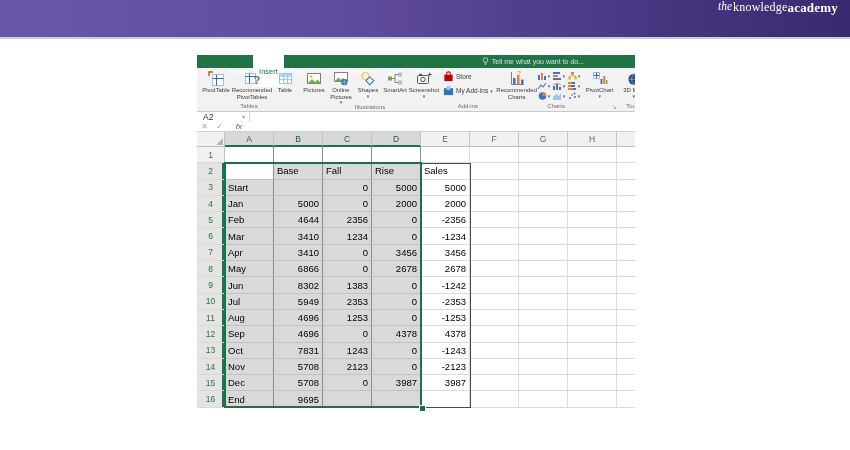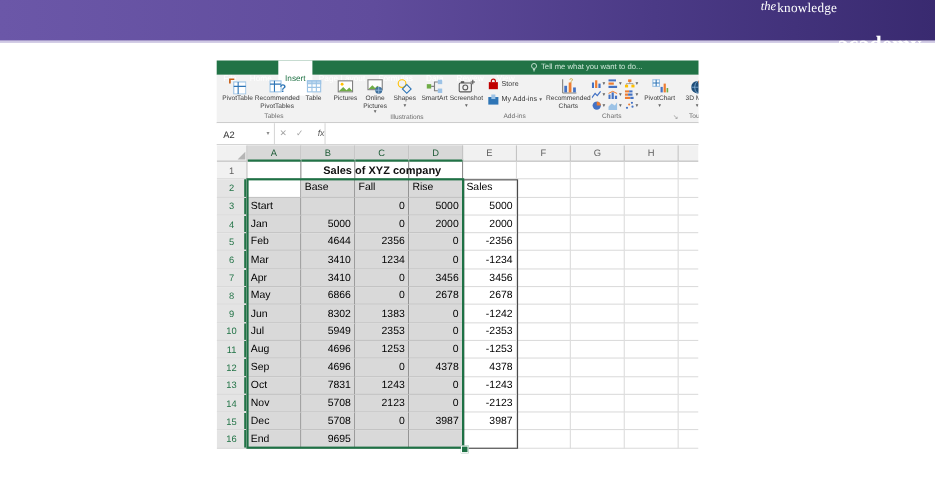--- a/index.html
+++ b/index.html
@@ -5,21 +5,21 @@
   html,body{margin:0;padding:0;background:#fff;width:850px;height:450px;overflow:hidden;
     font-family:"Liberation Sans",sans-serif;}
   
   .banner{position:absolute;left:0;top:0;width:850px;height:37px;
     background:linear-gradient(90deg,#6b57a8 0%,#604c9c 40%,#4b3a86 70%,#392a70 100%);
     border-bottom:2px solid #cfc8e4;}
   .logo{position:absolute;right:12px;top:0;height:37px;display:flex;align-items:flex-start;color:#fff;
     font-family:"Liberation Serif",serif;}
   .logo .the{font-style:italic;font-size:11.5px;margin-right:1px;}
   .logo .w1{font-size:12px;letter-spacing:.2px;}
-  .logo .w2{font-size:20px;font-weight:bold;letter-spacing:.2px;margin-top:29px;}
+  .logo .w2{font-size:13px;font-weight:bold;letter-spacing:.2px;}
   
   .excel{position:absolute;left:197px;top:55px;width:438px;height:370px;background:#fff;}
   
   .tabbar{height:13px;background:#217346;display:flex;align-items:stretch;font-size:7.5px;color:#fff;}
   .rtab{padding:16px 6px;display:flex;align-items:center;cursor:default;white-space:nowrap;}
   .rtab.active{background:#ffffff;color:#217346;}
   .tellme{margin-left:8px;display:flex;align-items:center;gap:3px;color:#cfe7d9;font-size:7px;white-space:nowrap;}
   
   .ribbon{height:44px;background:#f2f2f2;border-bottom:1px solid #c9c9c9;display:flex;
     padding:1px 0 0 2px;box-sizing:border-box;overflow:hidden;}
@@ -30,21 +30,21 @@
   .rbtn-lg{display:flex;flex-direction:column;align-items:center;font-size:6px;color:#3b3b3b;
     text-align:center;line-height:6.5px;padding-top:1px;}
   .rbtn-lg .ric{height:16px;display:flex;align-items:flex-end;justify-content:center;margin-bottom:1px;}
   .caret{font-size:5px;color:#666;line-height:4px;}
   .smallstack{display:flex;flex-direction:column;justify-content:flex-start;gap:3px;padding-top:2px;}
   .rbtn-sm{display:flex;align-items:center;gap:2px;font-size:6.5px;color:#3b3b3b;white-space:nowrap;}
   .mini{display:grid;grid-template-columns:repeat(3,15px);grid-auto-rows:10px;margin:2px 1px 0 1px;}
   .mini-btn{display:flex;align-items:center;gap:1px;}
   .launcher{position:absolute;right:1px;bottom:0;font-size:6px;color:#8a8a8a;line-height:7px;}
   
-  .fbar{height:19px;display:flex;align-items:stretch;border-bottom:1px solid #d0d0d0;background:#fff;font-size:8.5px;}
+  .fbar{height:19px;display:flex;align-items:stretch;border-bottom:1px solid #d0d0d0;background:#fff;font-size:8.5px;flex-direction:column;}
   .namebox{width:46px;border-right:1px solid #d8d8d8;display:flex;align-items:center;
     padding-left:6px;color:#333;justify-content:space-between;}
   .nb-caret{font-size:5.5px;color:#8a8a8a;padding-right:4px;}
   .fb-btns{display:flex;align-items:center;color:#a3a3a3;gap:0;}
   .fb-btn{width:15px;text-align:center;font-size:8px;}
   .fb-fx{font-family:Liberation Sans, sans-serif;font-style:italic;color:#595959;text-align:right;}
   .fb-input{flex:1;border-left:1px solid #d8d8d8;}
   
   .sheet{position:relative;height:293px;background:#fff;overflow:hidden;}
   .shead{display:flex;height:15px;background:#f1f1f1;font-size:8.5px;color:#5f5f5f;}
@@ -572,18 +572,17 @@
           <div class="c sel vd num">9695</div>
           <div class="c sel vd"></div>
           <div class="c sel"></div>
           <div class="c"></div>
           <div class="c"></div>
           <div class="c"></div>
           <div class="c"></div>
           <div class="c fill"></div>
         </div>
       </div>
-    <div class="title-overlay">Sales of XYZ company</div>
     <div class="ebox"></div>
     <div class="sel-border"></div>
     <div class="fill-handle"></div>
   </div>
 </div>
 
 </body></html>

